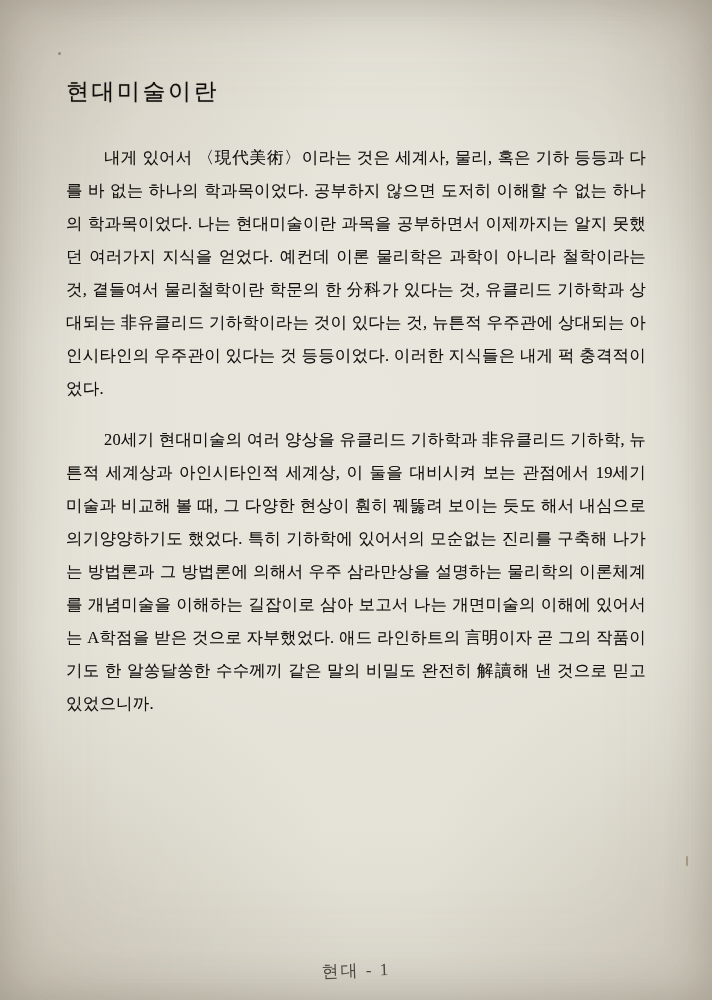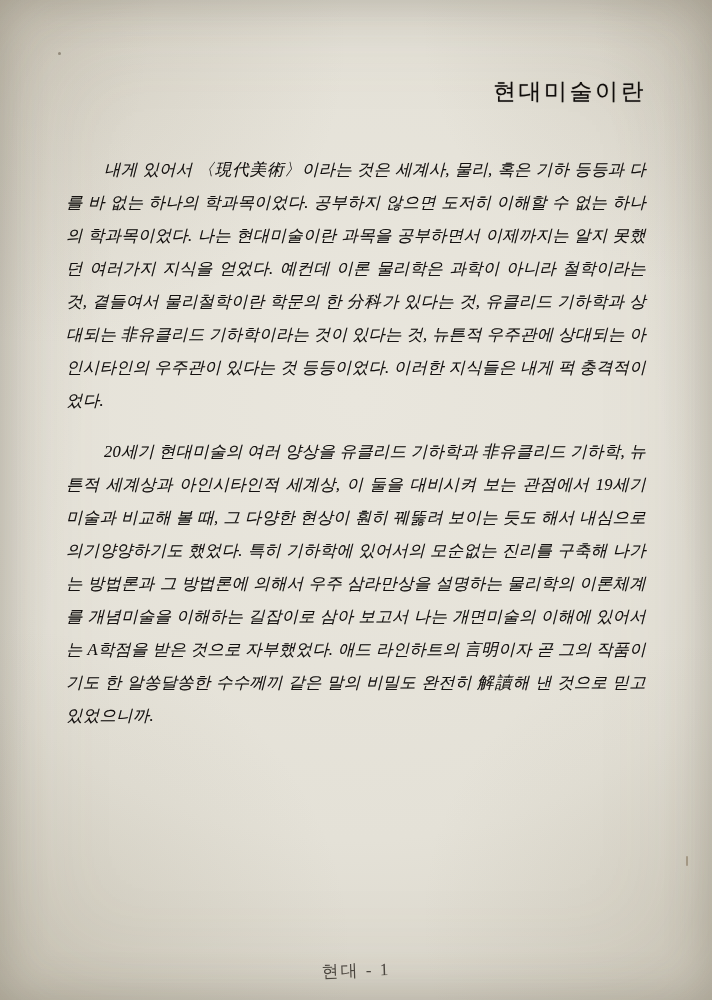--- a/index.html
+++ b/index.html
@@ -36,31 +36,30 @@
     pointer-events: none;
     box-shadow: inset 0 0 46px rgba(90,82,66,0.30), inset 0 0 120px rgba(110,100,80,0.14);
   }
   .content {
     position: absolute;
     left: 0; top: 0; right: 0; bottom: 0;
     padding: 62px 66px 0 66px;
     box-sizing: border-box;
   }
   .doc-title {
-    text-align: right;
+    text-align: left;
     font-size: 23px;
     letter-spacing: 2.5px;
     margin: 14px 0 0 0;
     font-weight: 400;
     color: #100d0b;
     text-shadow: 0 0 1px rgba(0,0,0,0.35);
   }
   .body-block {
-    margin-top: 46px;
-    font-style: italic;
+    margin-top: 34px;
   }
   .para {
     margin: 0 0 18px 0;
     font-size: 16.5px;
     line-height: 33px;
     text-align: justify;
     text-justify: inter-character;
     text-indent: 38px;
     letter-spacing: 0.2px;
     color: #141110;

